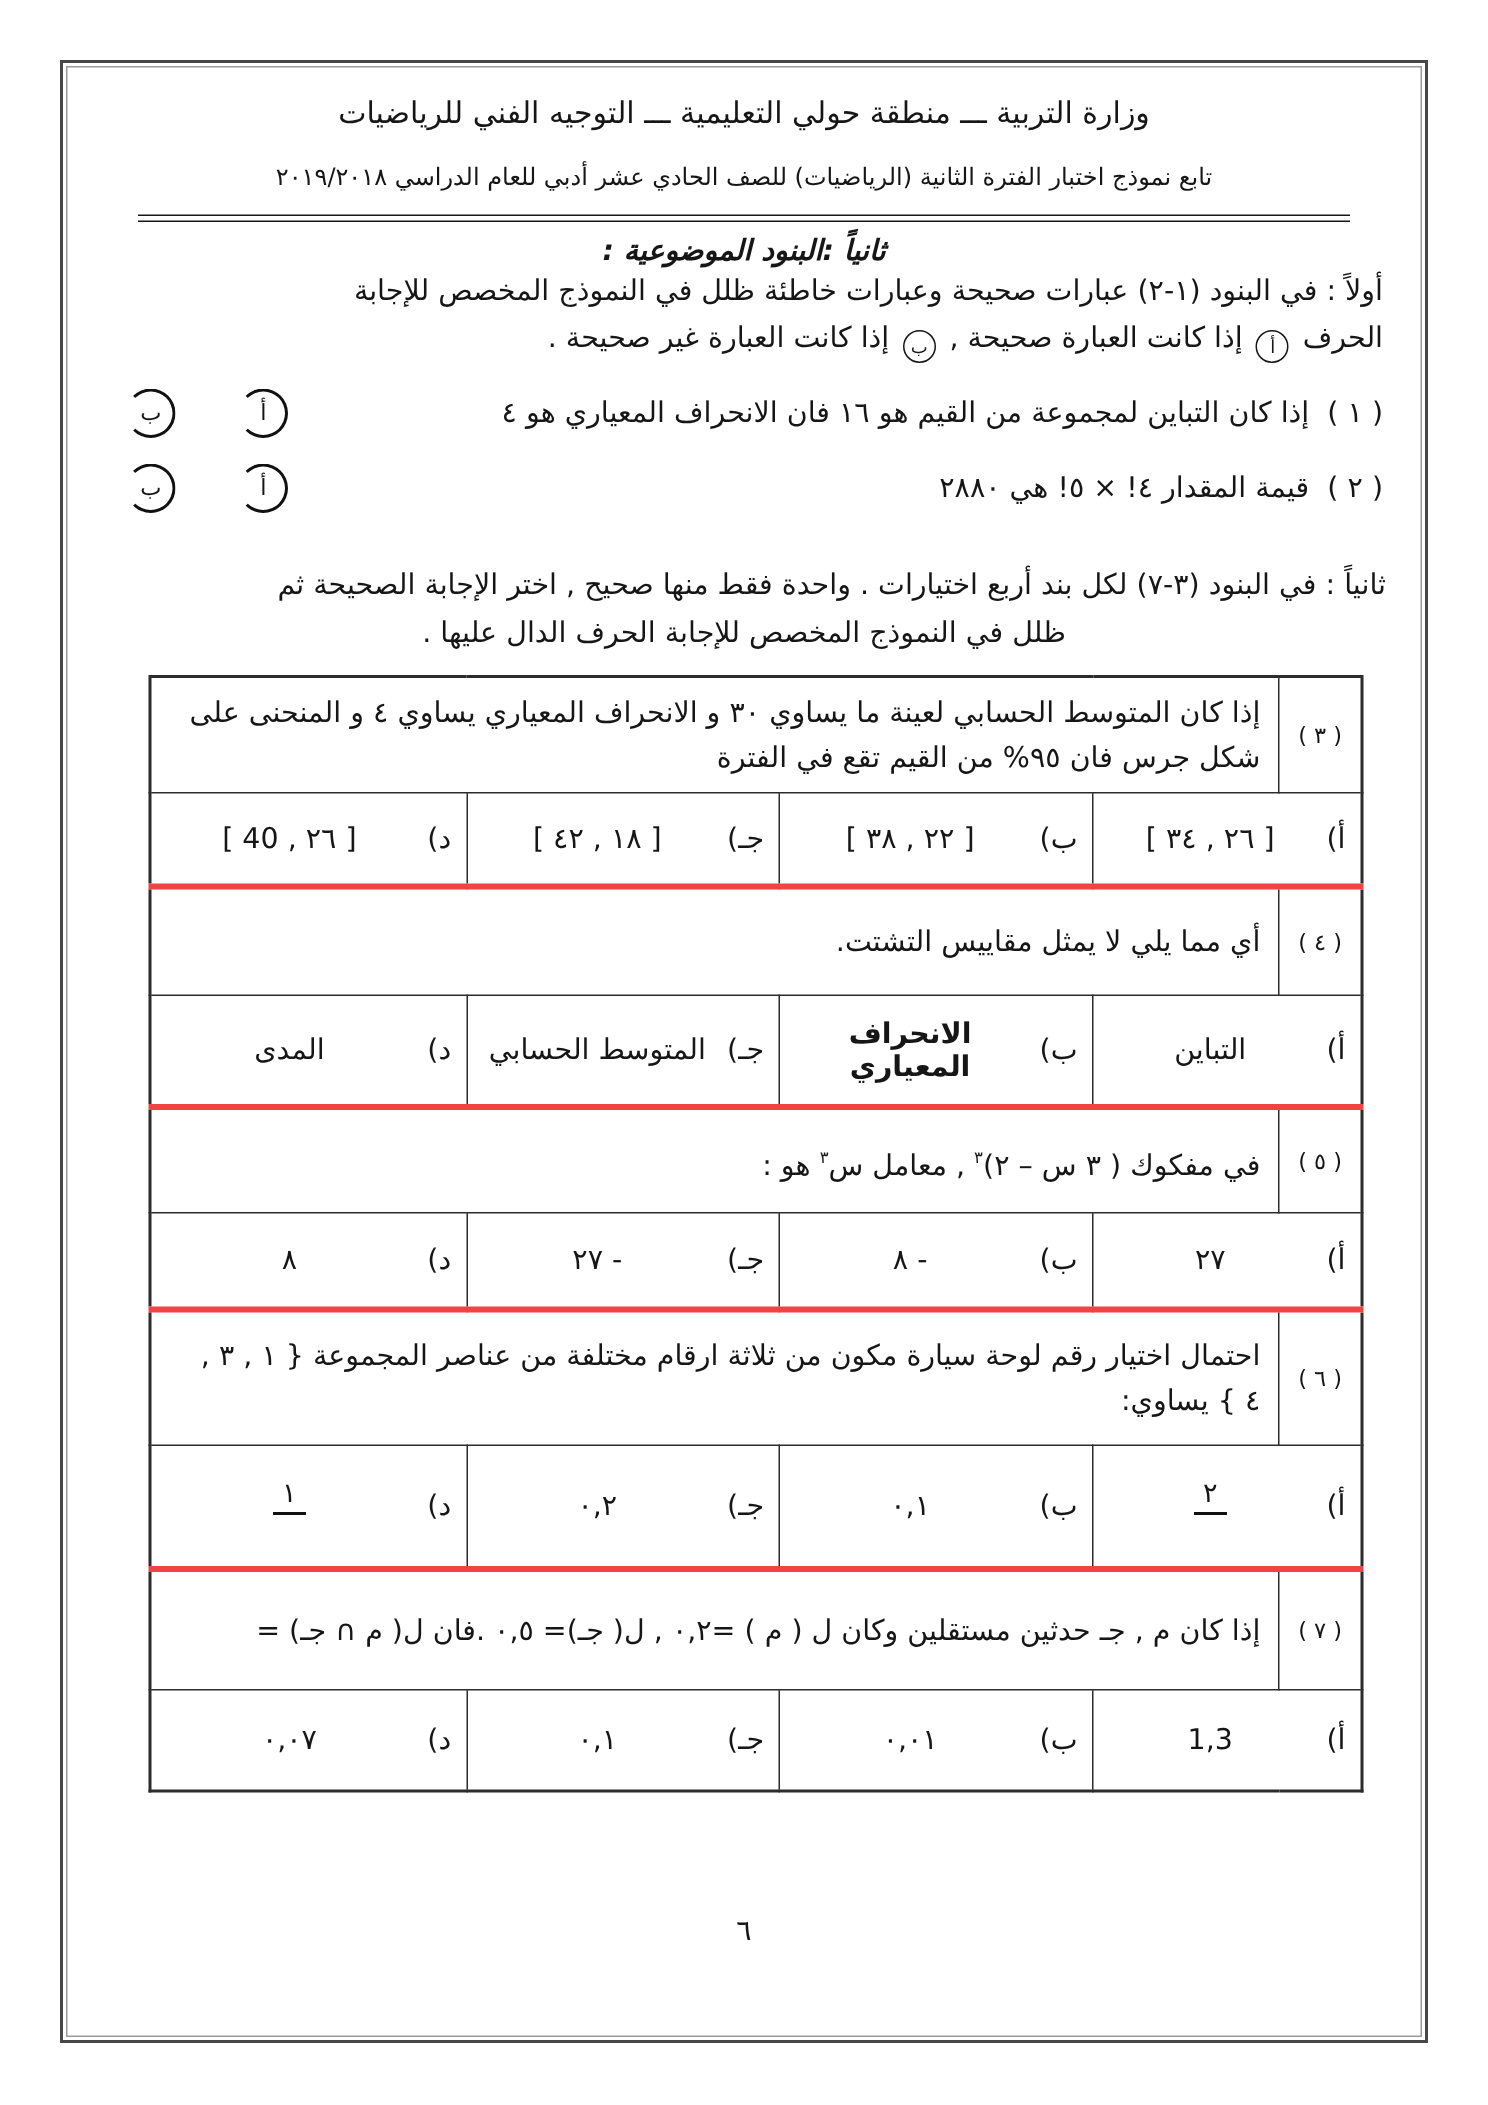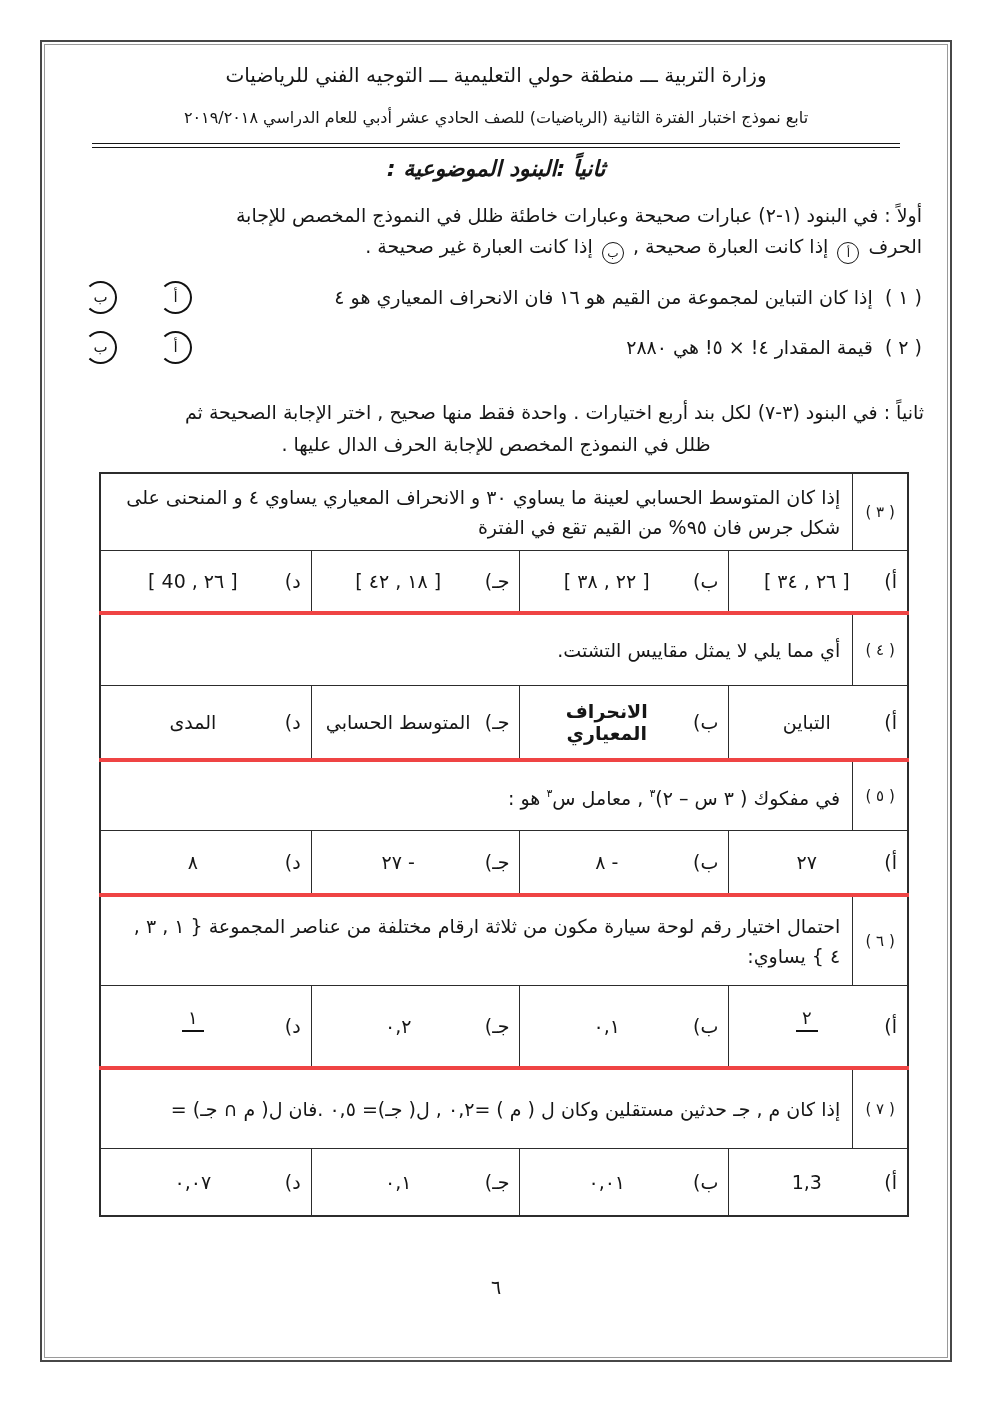--- a/index.html
+++ b/index.html
@@ -5,22 +5,22 @@
   html,body{margin:0;padding:0;background:#ffffff;width:992px;height:1403px;overflow:hidden;
     font-family:"DejaVu Sans",sans-serif;color:#161616;}
   .frame{position:absolute;left:40px;top:40px;width:908px;height:1318px;
     border:2px solid #474747;outline:1px solid #9a9a9a;outline-offset:-5px;
     direction:rtl;}
   .content{padding:14px 26px 0 26px;}
   .h-line{text-align:center;font-size:20px;line-height:31px;margin-top:4px;white-space:nowrap;}
   .h-line.second{margin-top:11px;font-size:16px;}
   .double-rule{height:3px;border-top:1.6px solid #161616;border-bottom:1.6px solid #161616;
     margin:10px 24px 8px 24px;}
-  .section-title{text-align:center;font-weight:bold;font-style:italic;font-size:22px;margin-top:4px;}
-  .intro{font-size:19px;line-height:31px;text-align:right;margin:19px 2px 0 2px;}
+  .section-title{text-align:center;font-weight:bold;font-style:italic;font-size:19px;margin-top:4px;}
+  .intro{font-size:19px;line-height:31px;text-align:right;margin:1px 2px 0 2px;}
   .circle-sm{display:inline-flex;align-items:center;justify-content:center;
     width:20px;height:20px;border:1.4px solid #161616;border-radius:50%;
     font-size:12px;line-height:1;vertical-align:-4px;margin:0 3px;}
   .tf-row{display:flex;align-items:center;font-size:19px;margin:16px 2px 4px 2px;min-height:34px;}
   .tf-text{flex:1;}
   .tf-num{margin-left:6px;}
   .tf-bubbles{display:flex;gap:42px;padding-left:14px;align-items:center;}
   .bubble{display:inline-flex;align-items:center;justify-content:center;
     width:29px;height:29px;border:2.4px solid #111;border-left-color:transparent;
     border-radius:50%;font-size:15px;line-height:1;}

